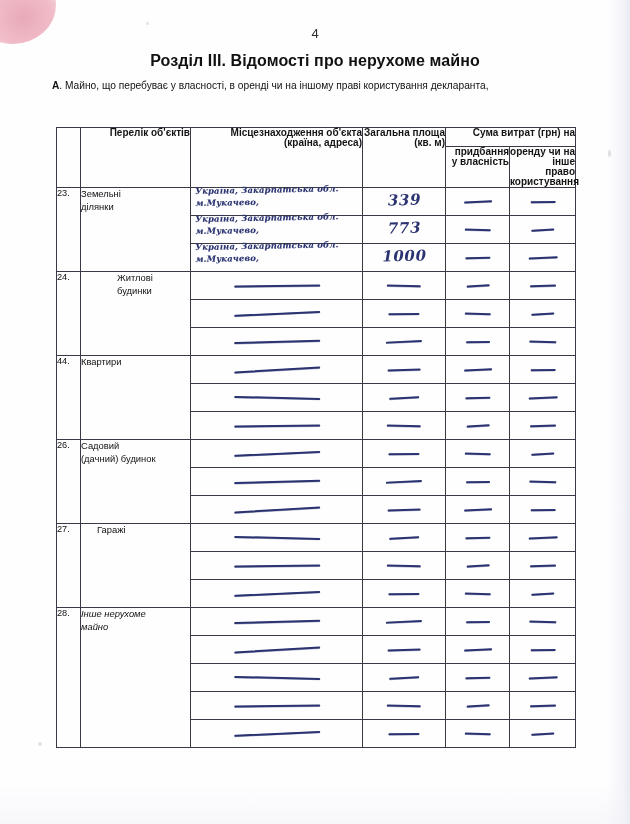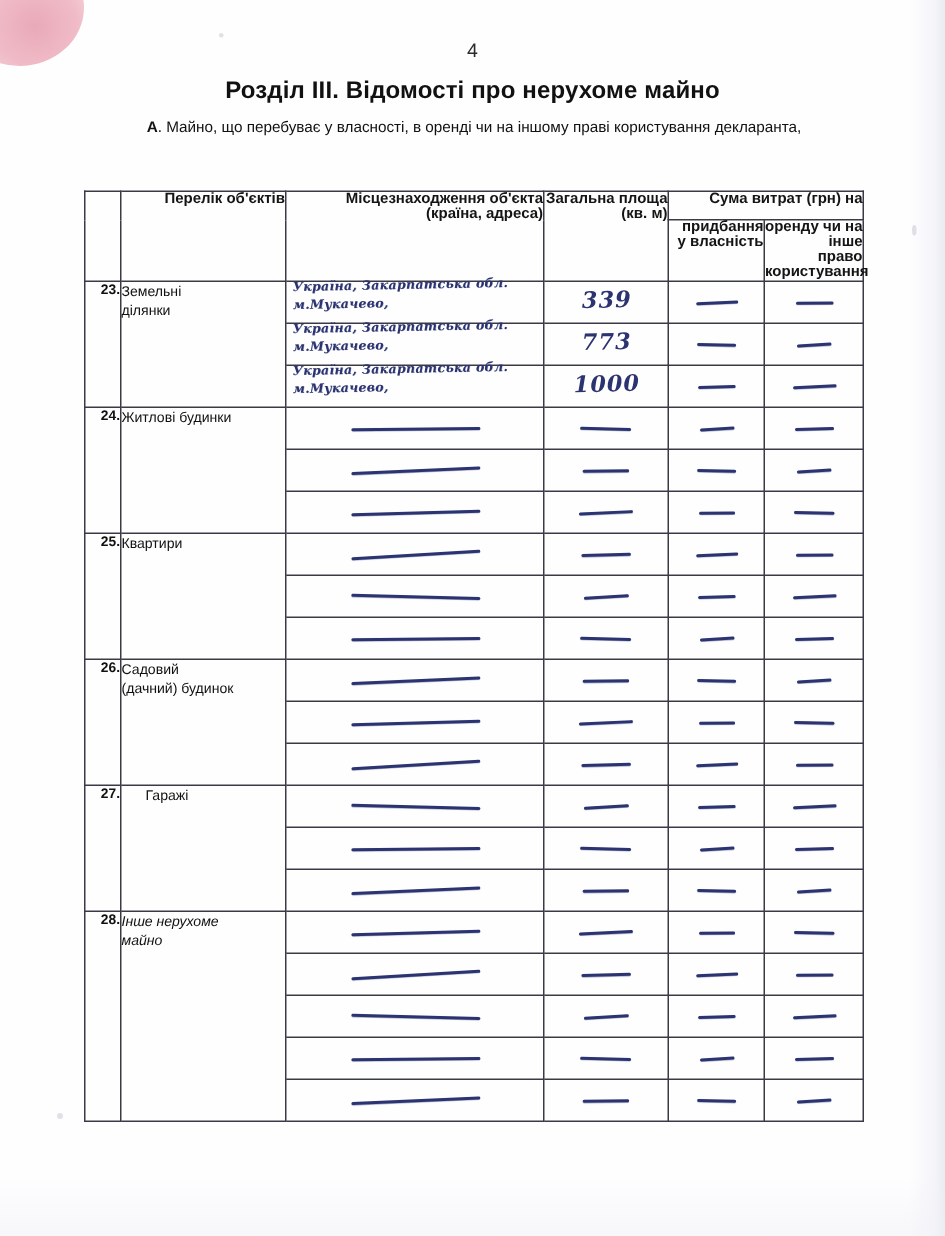--- a/index.html
+++ b/index.html
@@ -62,21 +62,20 @@
     top: 52px; left: 0; width: 630px;
     text-align: center;
     font-size: 16px;
     font-weight: bold;
     letter-spacing: .1px;
     color: #111;
   }
   .doc-subtitle {
     position: absolute;
     top: 79px; left: 52px; width: 528px;
-    text-align: center;
     font-size: 10.2px;
     line-height: 14px;
     color: #111;
   }
   .doc-subtitle .lead { font-weight: bold; }
 
   
   .table-wrap {
     position: absolute;
     left: 56px; top: 127px;
@@ -109,22 +108,22 @@
     padding: 4px 2px;
     vertical-align: middle;
     font-weight: bold;
   }
   .hdr-tall { height: 52px; }
   .hdr-group { height: 18px; }
   .hdr-sub { height: 30px; }
 
   .num-cell {
     font-size: 9.2px;
-    font-weight: bold;
-    text-align: right;
+    font-weight: normal;
+    text-align: left;
     padding: 5px 0 0 4px;
     color: #111;
     margin-top: 37px;
   }
   .name-cell {
     font-size: 9.4px;
     line-height: 12.5px;
     padding: 5px 0 0 6px;
     color: #111;
   }
@@ -263,21 +262,21 @@
           </td>
           <td class="data-cell">
             <div class="hw-dash "></div>
           </td>
           <td class="data-cell">
             <div class="hw-dash v1"></div>
           </td>
         </tr>
         <tr>
           <td class="num-cell" rowspan="3">24.</td>
-          <td class="name-cell" rowspan="3" style="white-space: pre-line;">Житлові будинки</td>
+          <td class="name-cell" rowspan="3" style="white-space: pre-line; padding-left: 36px;">Житлові будинки</td>
           <td class="data-cell">
             <div class="hw-dash wide v2"></div>
           </td>
           <td class="data-cell">
             <div class="hw-dash v3"></div>
           </td>
           <td class="data-cell">
             <div class="hw-dash v4"></div>
           </td>
           <td class="data-cell">
@@ -306,21 +305,21 @@
             <div class="hw-dash v1"></div>
           </td>
           <td class="data-cell">
             <div class="hw-dash v2"></div>
           </td>
           <td class="data-cell">
             <div class="hw-dash v3"></div>
           </td>
         </tr>
         <tr>
-          <td class="num-cell" rowspan="3">25.</td>
+          <td class="num-cell" rowspan="3">44.</td>
           <td class="name-cell" rowspan="3" style="white-space: pre-line;">Квартири</td>
           <td class="data-cell">
             <div class="hw-dash wide v4"></div>
           </td>
           <td class="data-cell">
             <div class="hw-dash "></div>
           </td>
           <td class="data-cell">
             <div class="hw-dash v1"></div>
           </td>

